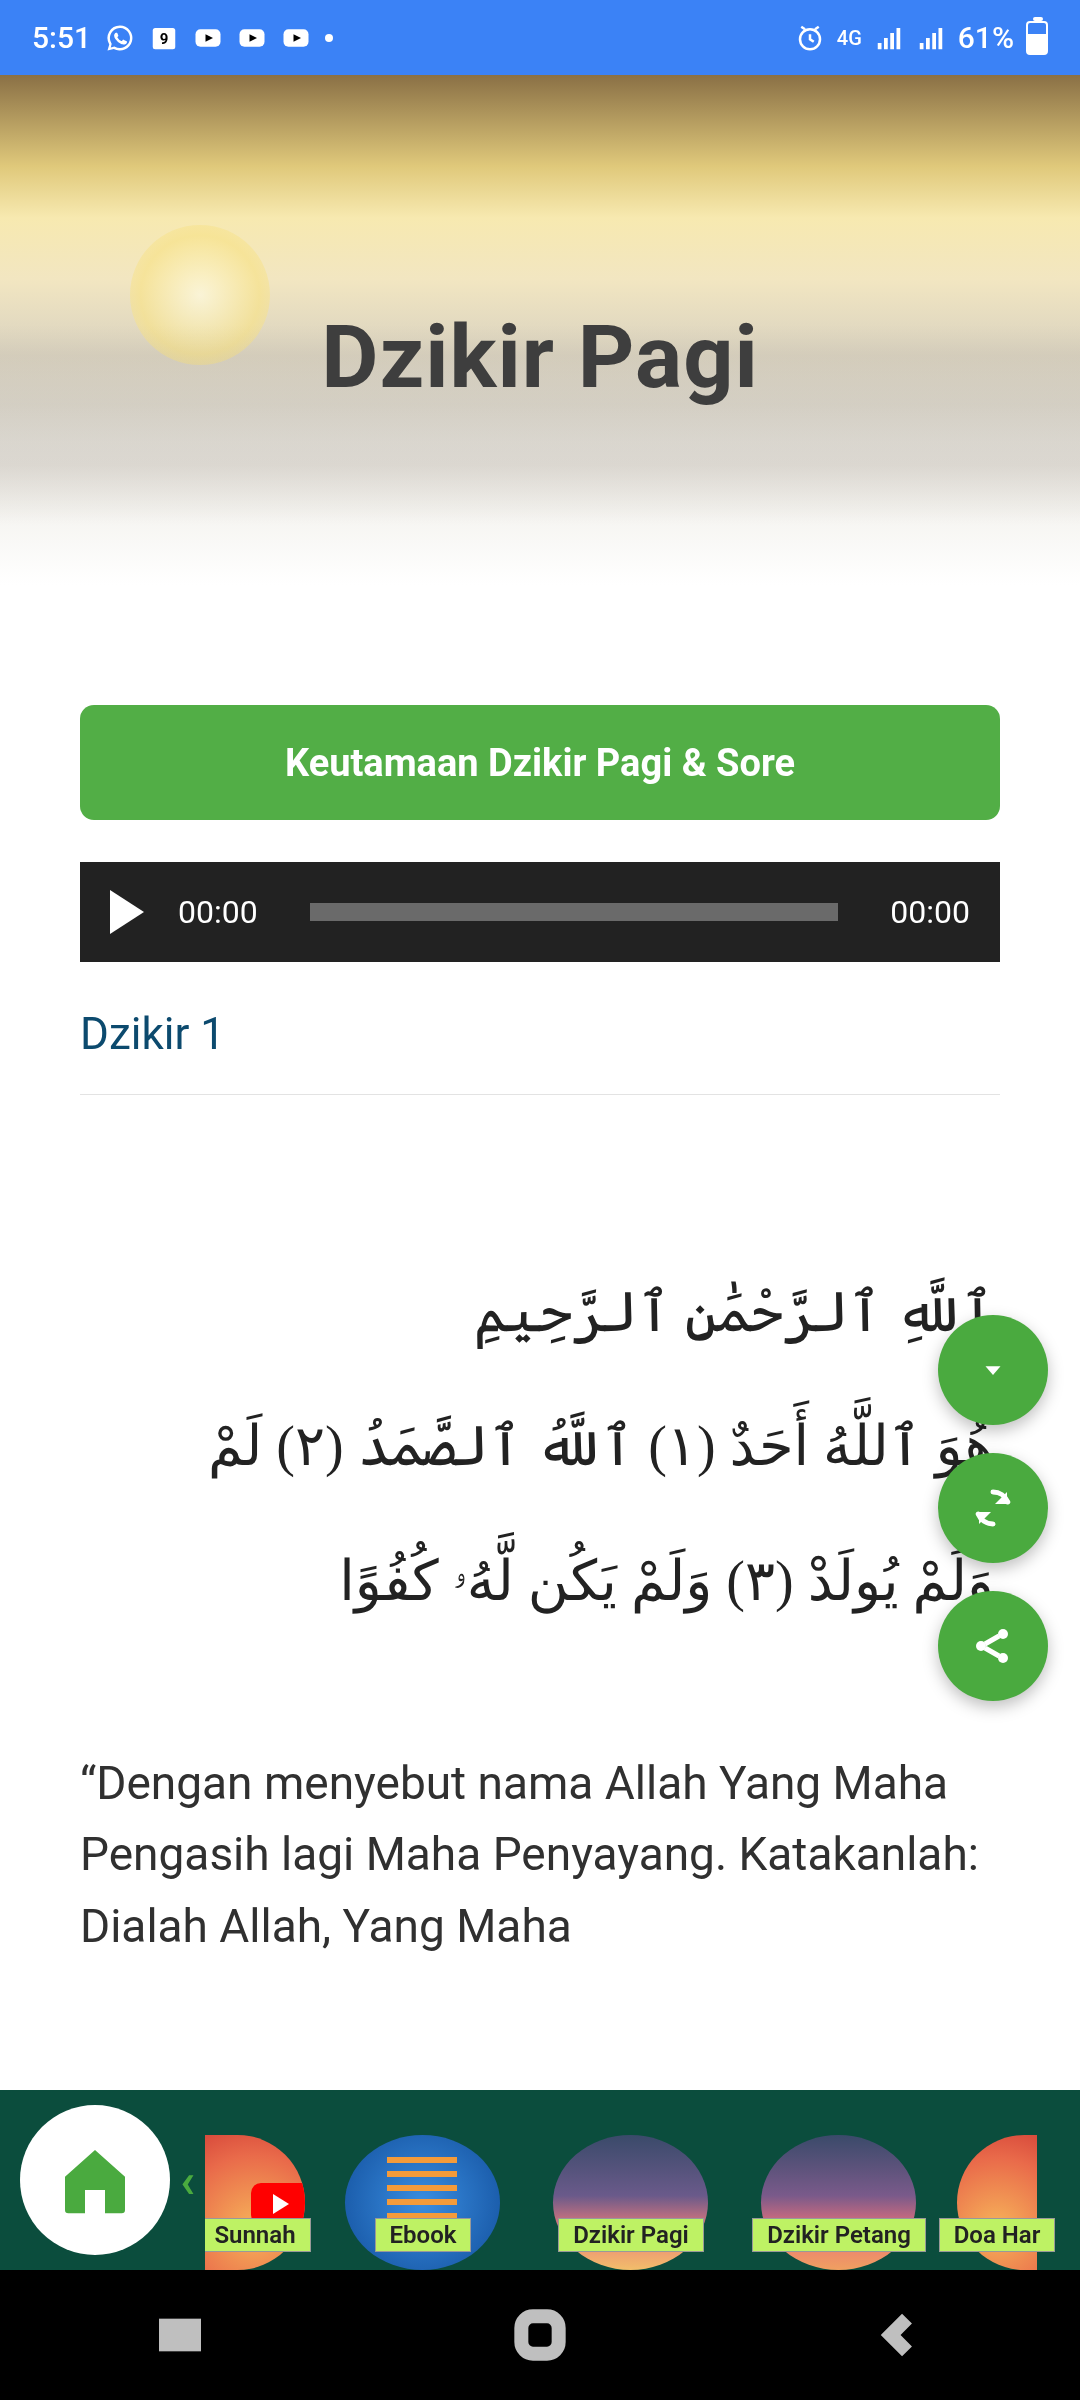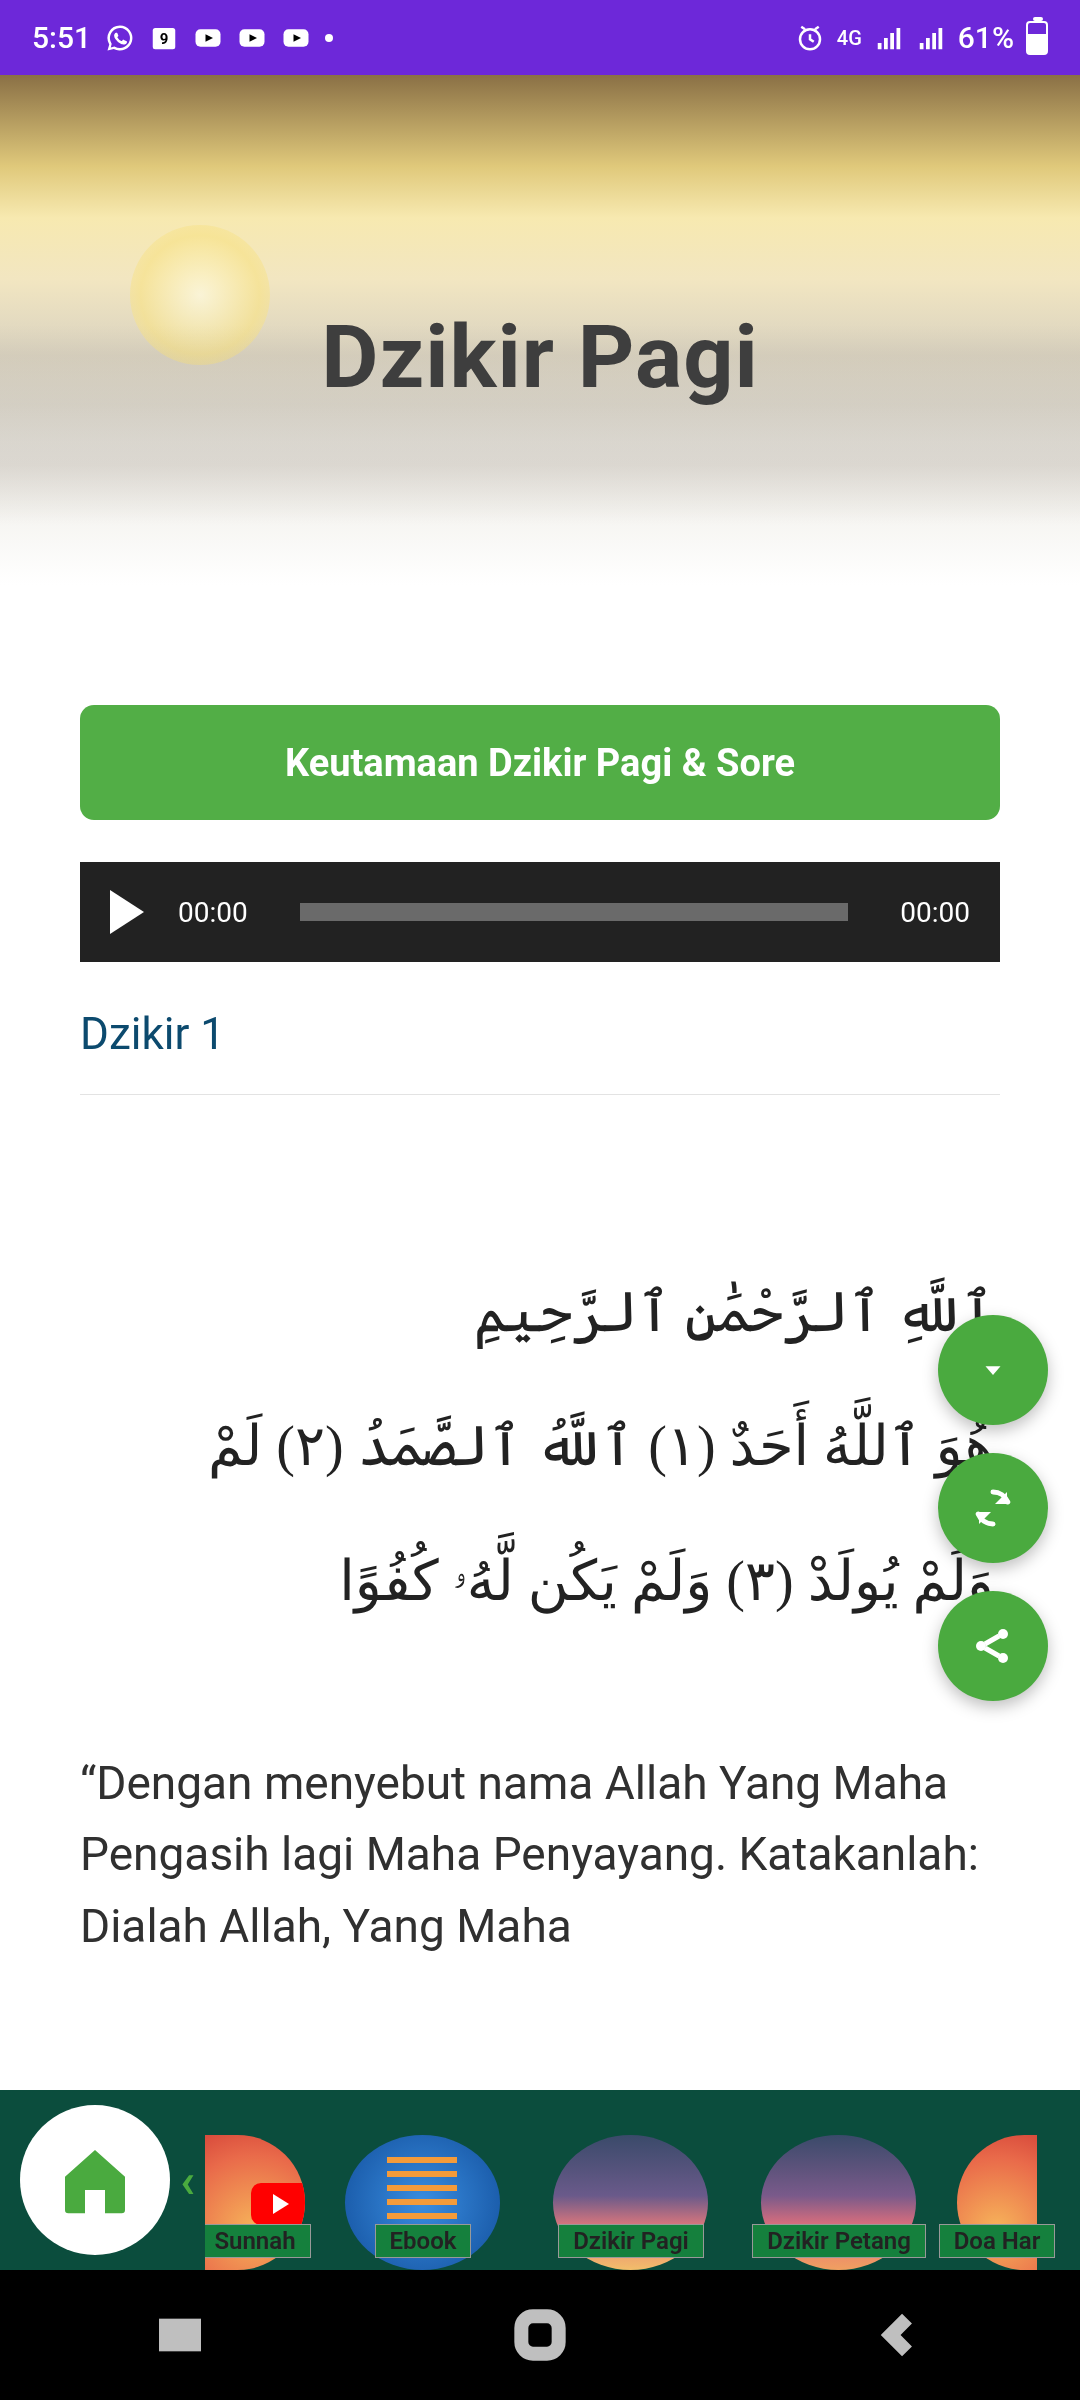--- a/index.html
+++ b/index.html
@@ -1,18 +1,18 @@
 <!DOCTYPE html>
 <html><head>
 <meta charset="utf-8">
 <style>
   * { margin:0; padding:0; box-sizing:border-box; -webkit-font-smoothing:antialiased; }
   html,body{width:1080px;height:2400px;overflow:hidden;font-family:-apple-system,Roboto,Arial,sans-serif;background:#000;}
   
-  .statusbar{height:75px;background:#6d28d9;color:#fff;display:flex;align-items:center;justify-content:space-between;padding:0 32px;font-size:30px;font-weight:500;}
+  .statusbar{height:75px;background:#3b82f6;color:#fff;display:flex;align-items:center;justify-content:space-between;padding:0 32px;font-size:30px;font-weight:500;}
   .sb-left{display:flex;align-items:center;gap:14px;}
   .sb-right{display:flex;align-items:center;gap:12px;}
   .sb-icon{width:30px;height:30px;display:inline-flex;align-items:center;justify-content:center;}
   .sb-icon svg{width:100%;height:100%;fill:#fff;}
   .dot{width:8px;height:8px;border-radius:50%;background:#fff;}
   .batt{display:inline-flex;align-items:center;}
   .batt-body{width:22px;height:34px;border:2px solid #fff;border-radius:4px;position:relative;display:flex;align-items:flex-end;}
   .batt-body::before{content:"";position:absolute;top:-6px;left:5px;width:10px;height:4px;background:#fff;border-radius:2px;}
   .batt-fill{width:100%;height:61%;background:#fff;}
   
@@ -21,21 +21,21 @@
   .hero{height:510px;width:100%;position:relative;background:linear-gradient(to bottom,#8a7045 0%,#e0c97b 18%,#f7e9b0 28%,#f2e6c1 40%,#d9d2c0 55%,#eceae3 72%,#ffffff 100%);}
   .sun{position:absolute;left:130px;top:150px;width:140px;height:140px;border-radius:50%;background:radial-gradient(circle,#fffbe0 0%,#f7e28a 60%,rgba(247,226,138,0) 100%);opacity:.7;}
   .ridge{position:absolute;left:0;right:0;bottom:60px;height:200px;background:linear-gradient(to bottom,rgba(120,110,100,0) 0%,rgba(120,110,100,.15) 40%,rgba(160,150,140,.25) 70%,rgba(255,255,255,0) 100%);}
   .hero-title{position:absolute;left:0;right:0;top:230px;text-align:center;font-size:88px;font-weight:700;color:#3e3e3e;letter-spacing:1px;}
   
   .content{padding:120px 80px 0;}
   .virtue-btn{width:100%;height:115px;background:#52ae46;border-radius:14px;color:#fff;font-size:38px;font-weight:700;display:flex;align-items:center;justify-content:center;cursor:pointer;}
   
   .audio{margin-top:42px;height:100px;background:#222;display:flex;align-items:center;padding:0 30px;gap:34px;}
   .play{width:0;height:0;border-left:34px solid #fff;border-top:22px solid transparent;border-bottom:22px solid transparent;cursor:pointer;}
-  .atime{color:#fff;font-size:28px;}
+  .atime{color:#fff;font-size:32px;}
   .track{flex:1;height:18px;background:#6a6a6a;margin:0 18px;position:relative;}
   
   .dz{margin-top:46px;color:#0c4a6e;font-size:44px;font-weight:400;}
   .sep{height:1px;background:#e3e3e3;margin-top:34px;}
   .dz2{margin-top:36px;color:#2fa23a;font-size:44px;font-weight:700;}
   
   .arabic{margin-top:150px;direction:rtl;text-align:right;font-family:"Times New Roman","Traditional Arabic",serif;font-size:56px;line-height:2.4;color:#222;padding-right:6px;}
   
   .trans{margin-top:100px;color:#303030;font-size:46px;line-height:1.55;}
   
@@ -43,21 +43,21 @@
   .fab{width:110px;height:110px;border-radius:50%;background:#4aaa3f;display:flex;align-items:center;justify-content:center;box-shadow:0 6px 16px rgba(0,0,0,.25);cursor:pointer;}
   .fab svg{fill:#fff;}
   
   .dock{position:absolute;left:0;right:0;bottom:0;height:180px;background:#0b4d3d;display:flex;align-items:center;}
   .home-circ{width:150px;height:150px;border-radius:50%;background:#fff;margin-left:20px;display:flex;align-items:center;justify-content:center;flex:0 0 auto;cursor:pointer;}
   .home-circ svg{fill:#4aaa3f;}
   .back-chev{color:#4aaa3f;font-size:48px;font-weight:700;margin-left:10px;margin-right:10px;}
   .dock-scroll{flex:1;display:flex;gap:28px;align-items:flex-end;overflow:hidden;height:100%;padding-top:14px;padding-right:0;}
   .ditem{flex:0 0 180px;height:160px;display:flex;flex-direction:column;align-items:center;justify-content:flex-end;position:relative;cursor:pointer;}
   .dicon{width:155px;height:135px;border-radius:50%;display:flex;align-items:center;justify-content:center;position:relative;overflow:hidden;}
-  .dlbl{position:absolute;bottom:12px;background:#15803d;border:1px solid #999;padding:2px 14px;font-size:24px;font-weight:600;color:#222;white-space:nowrap;}
+  .dlbl{position:absolute;bottom:18px;background:#bef264;border:1px solid #999;padding:2px 14px;font-size:24px;font-weight:600;color:#222;white-space:nowrap;}
   .ic-sunnah{background:radial-gradient(circle at 50% 70%,#f7b45a 0%,#e96a4a 70%,#d84b3c 100%);}
   .ic-ebook{background:radial-gradient(circle,#3a8de0 0%,#124f9c 100%);position:relative;}
   .ic-ebook::after{content:"";position:absolute;width:70px;height:90px;top:22px;left:42px;background:repeating-linear-gradient(to bottom,#f49b3a 0,#f49b3a 6px,transparent 6px,transparent 14px);}
   .ic-dzpagi,.ic-dzpetang{background:linear-gradient(to bottom,#3a4a6a 0%,#6a5a8a 45%,#e97a7a 70%,#f2be6a 100%);}
   .ic-dzpetang{background:linear-gradient(to bottom,#3a4a6a 0%,#7a5a8a 45%,#e9717a 70%,#f0a060 100%);}
   .ic-doa{background:radial-gradient(circle at 50% 70%,#f7b45a 0%,#e96a4a 70%,#d84b3c 100%);}
   .yt-badge{position:absolute;background:#f00;border-radius:10px;width:60px;height:42px;display:flex;align-items:center;justify-content:center;top:48px;left:46px;}
   .yt-badge::after{content:"";border-left:16px solid #fff;border-top:10px solid transparent;border-bottom:10px solid transparent;}
   .first-cut{flex:0 0 100px !important;}
   .first-cut .dicon{width:100px;border-radius:0 80px 80px 0;}

